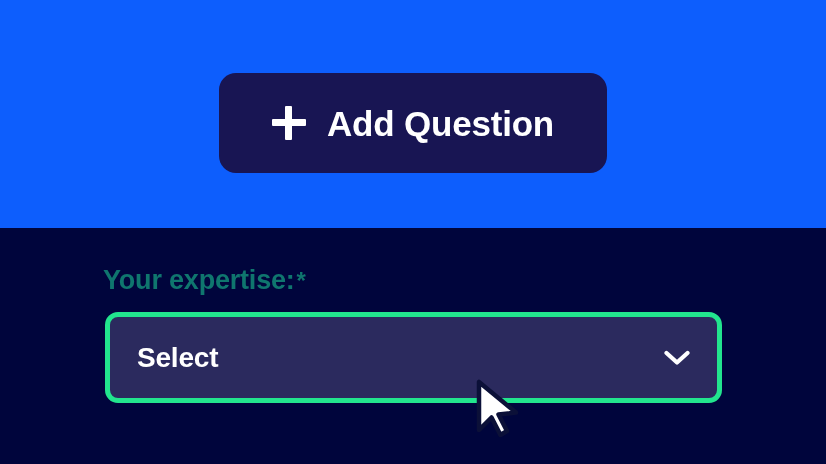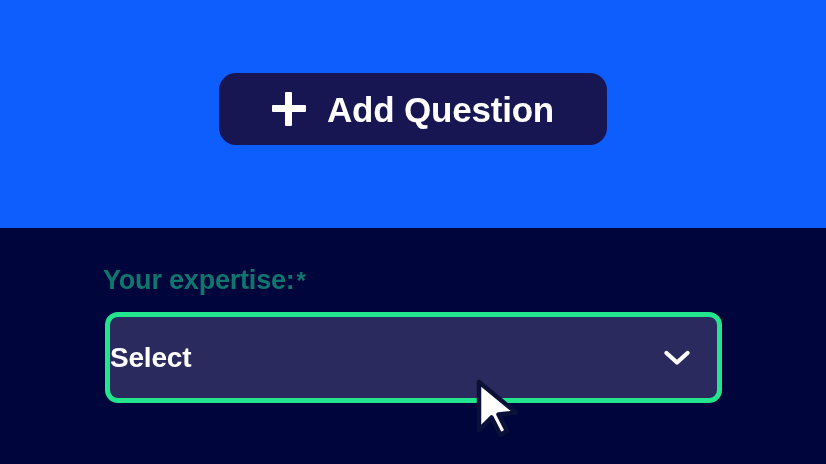--- a/index.html
+++ b/index.html
@@ -28,21 +28,21 @@
     width: 826px;
     height: 228px;
     background: #0d5efd;
   }
 
   .add-question-button {
     position: absolute;
     left: 219px;
     top: 73px;
     width: 388px;
-    height: 72px;
+    height: 100px;
     background: #181553;
     border-radius: 17px;
     display: flex;
     align-items: center;
     justify-content: center;
     box-sizing: border-box;
     cursor: pointer;
     border: none;
   }
   .plus-icon {
@@ -118,20 +118,21 @@
     background: #2b2a5e;
     display: flex;
     align-items: center;
     cursor: pointer;
   }
   .select-value {
     color: #ffffff;
     font-size: 28px;
     font-weight: bold;
     letter-spacing: -0.2px;
+    margin-left: 27px;
     line-height: 1;
     flex: 1 1 auto;
     white-space: nowrap;
   }
   .chevron-down-icon {
     flex: 0 0 auto;
     margin-right: 27px;
     width: 26px;
     height: 16px;
     display: block;

